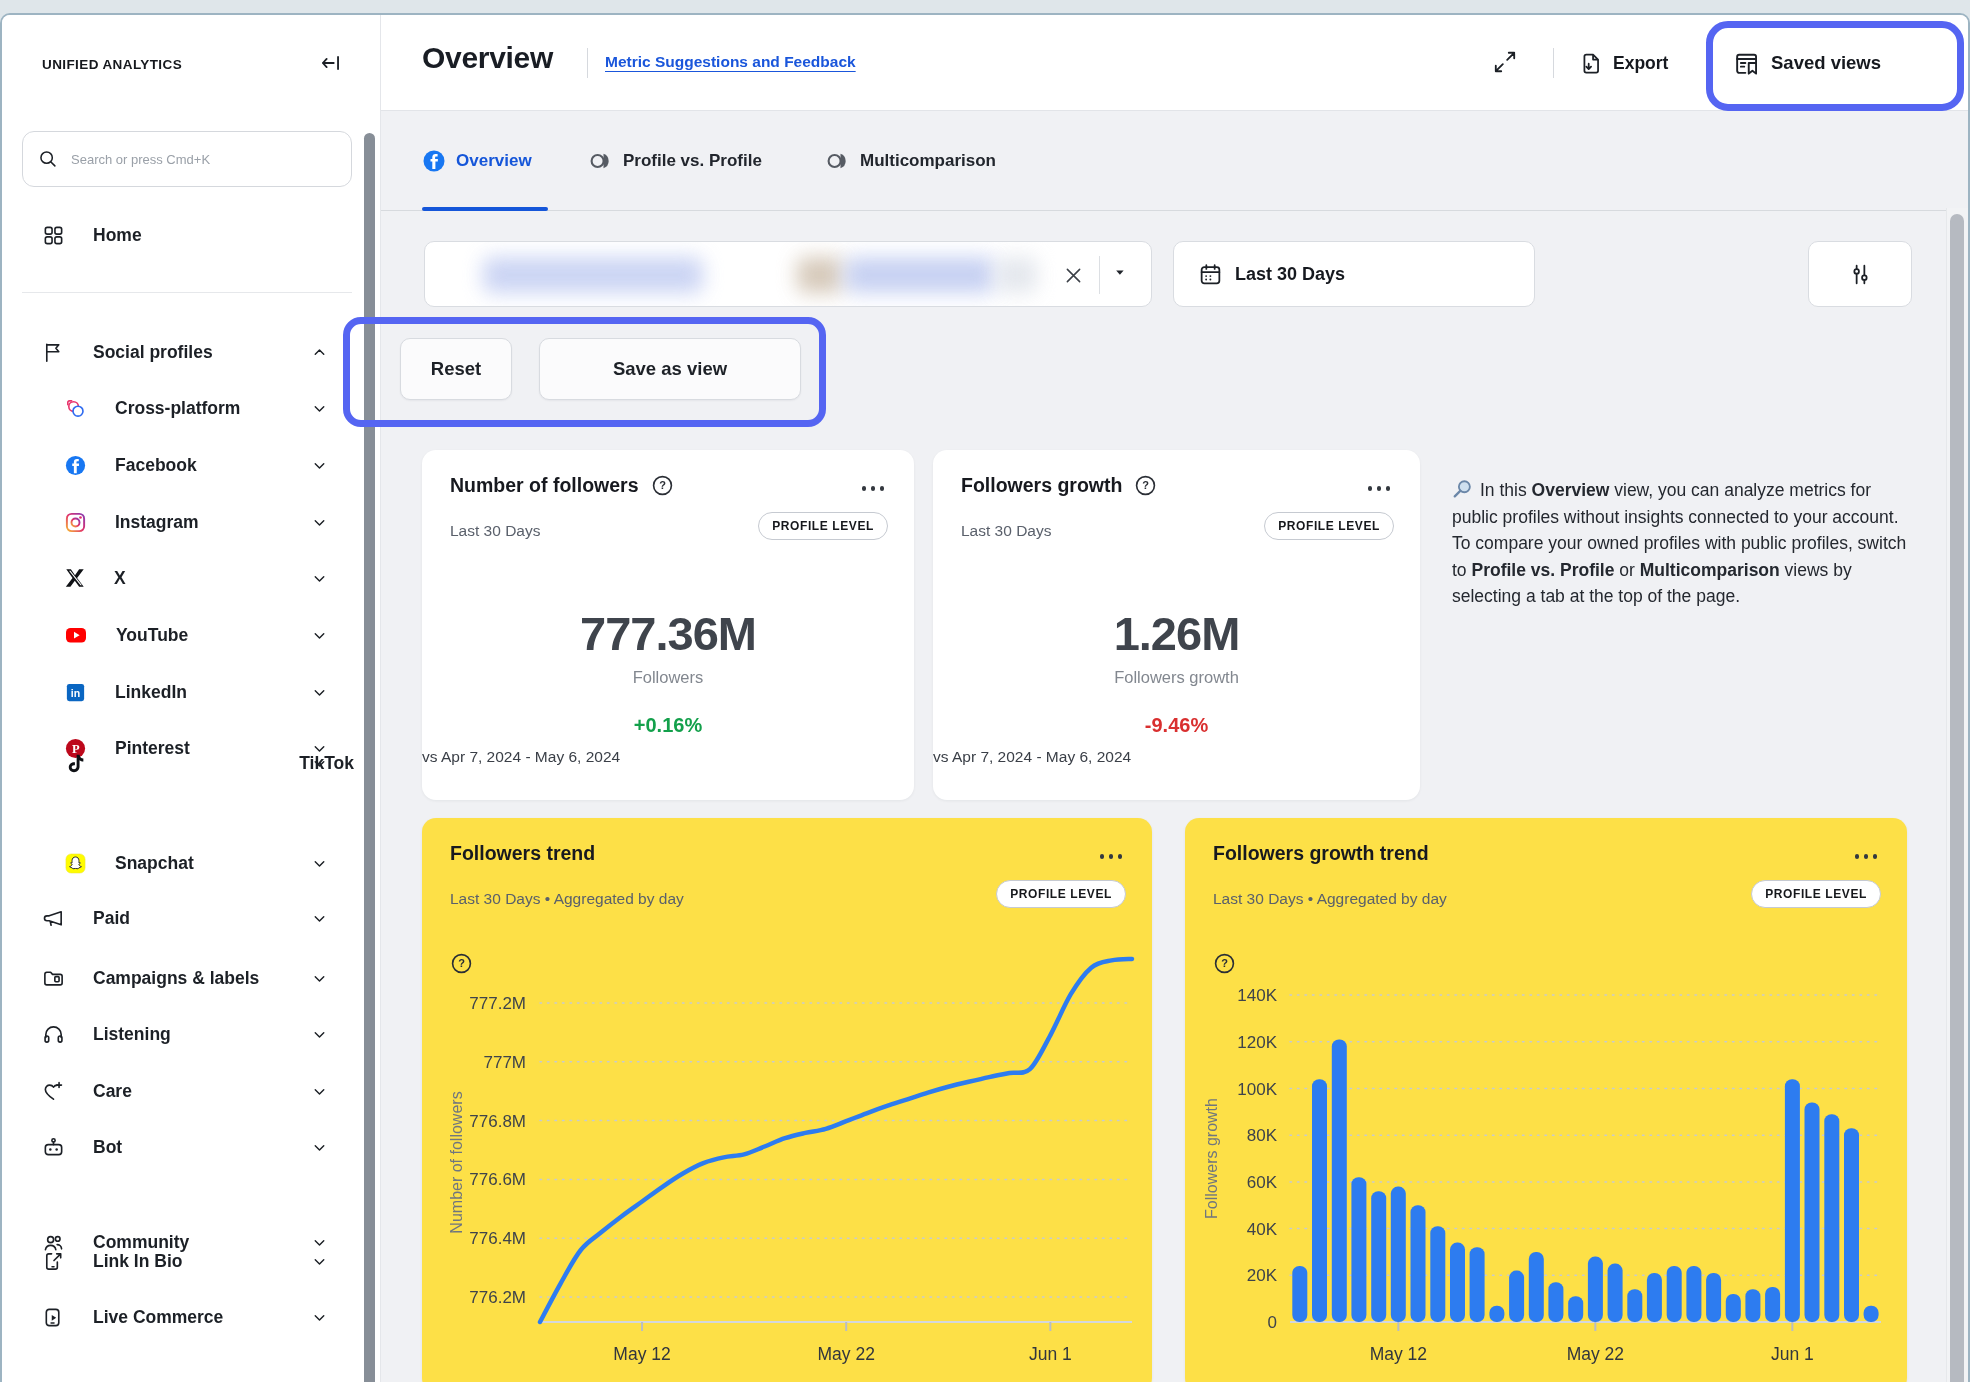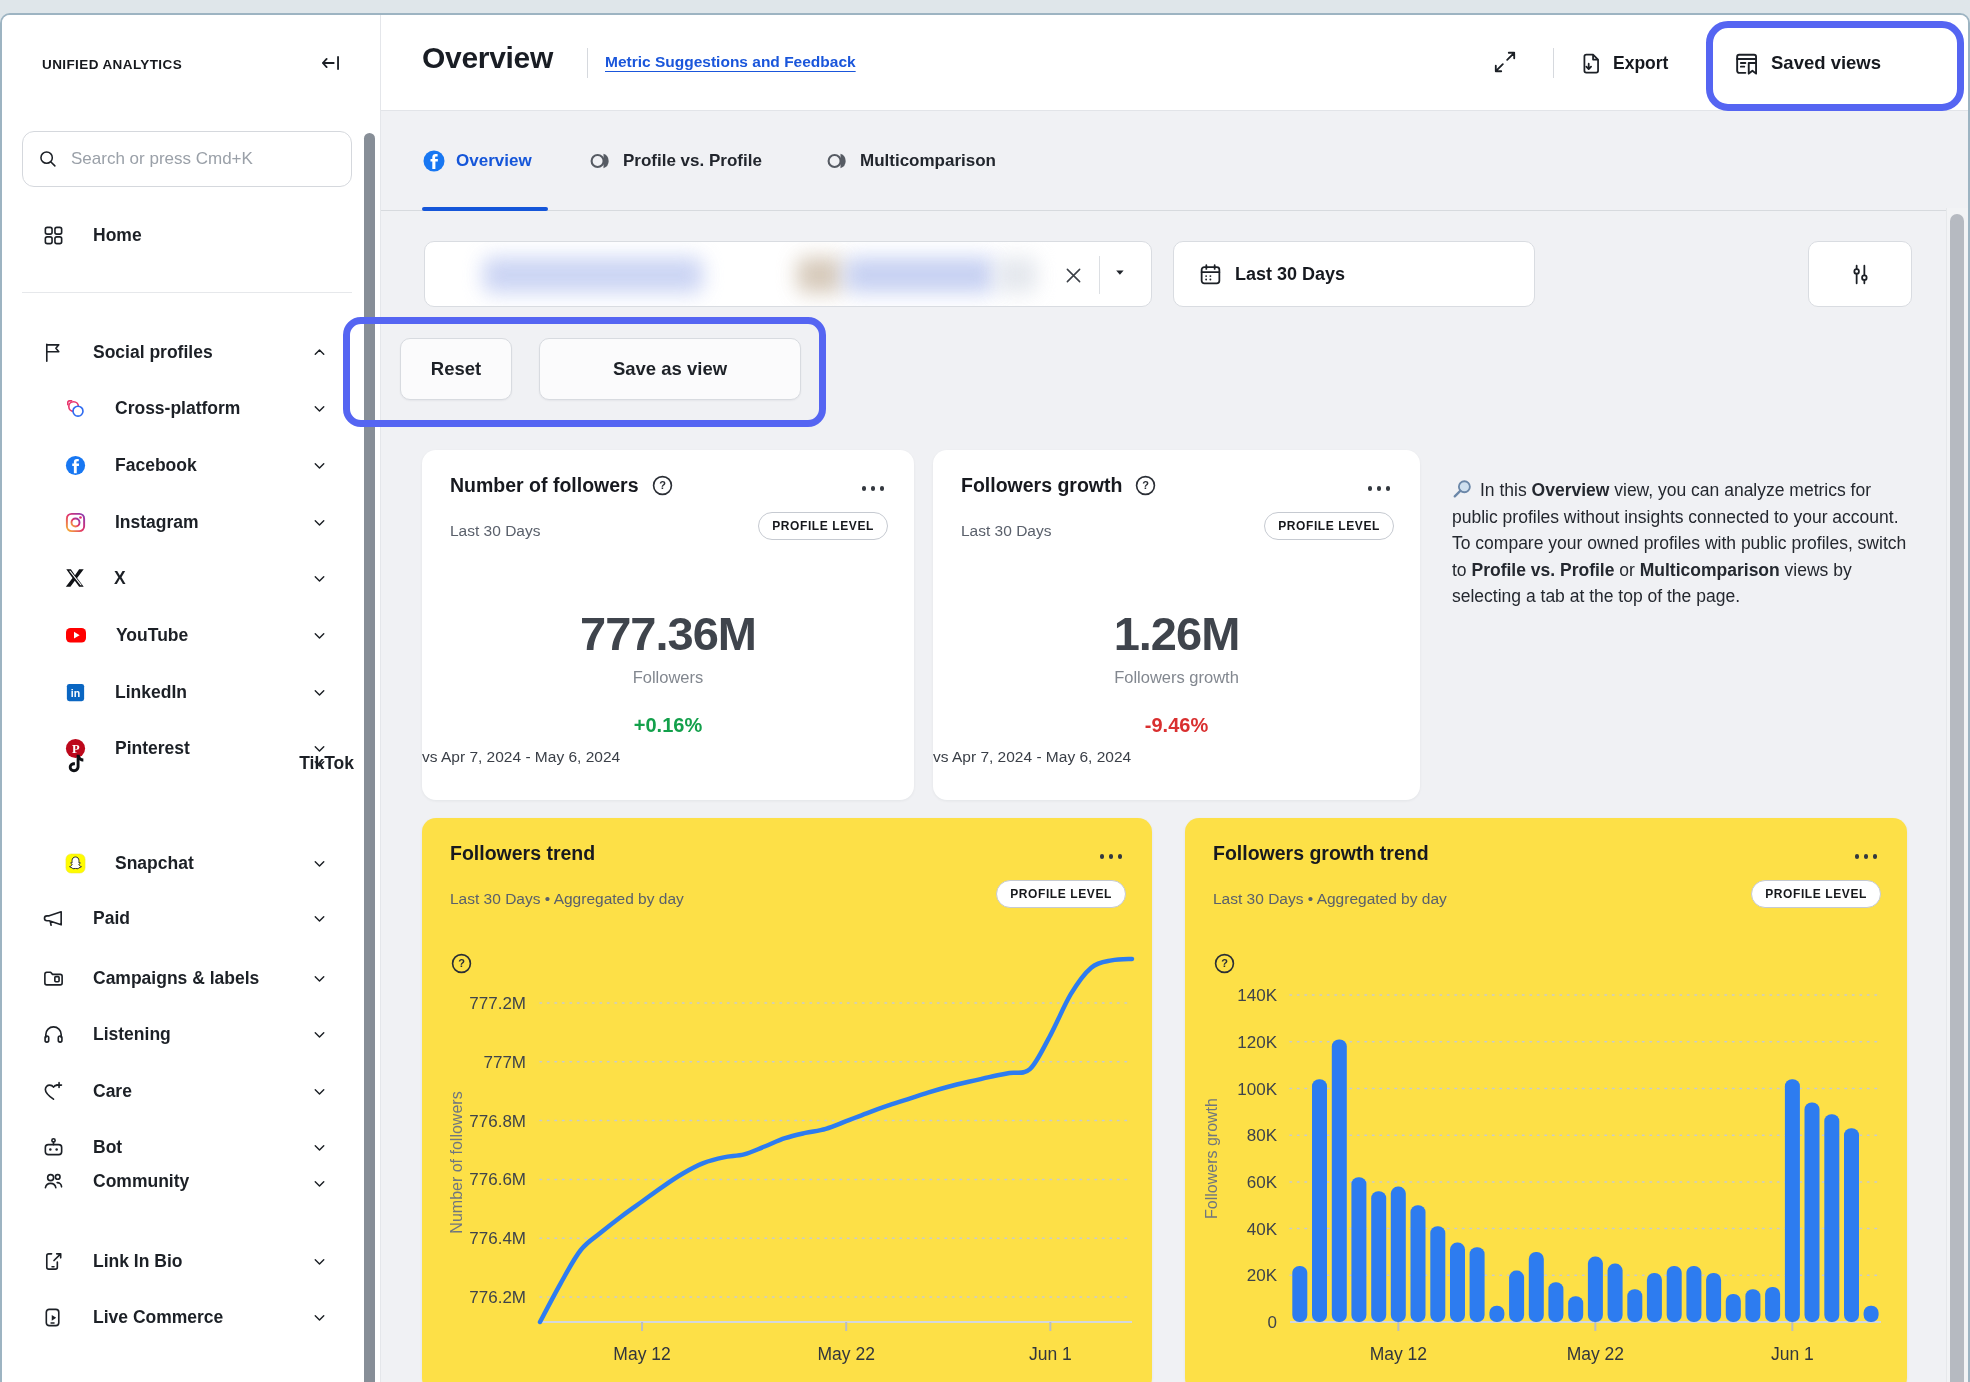--- a/index.html
+++ b/index.html
@@ -8,21 +8,21 @@
     position:relative;width:1970px;height:1382px;margin:13px auto;
     border:2px solid #9db4c2;border-radius:10px;overflow:hidden;
     background:#f0f1f4;
     font-family:"Liberation Sans","DejaVu Sans",sans-serif;color:#1d2127;
   }
   
   .sidebar{position:absolute;left:0;top:0;width:379px;height:100%;background:#fff;border-right:1px solid #e4e6ea;}
   .brand{position:absolute;left:40px;top:42px;font-size:13.5px;font-weight:bold;letter-spacing:.4px;color:#15181d;}
   .collapse-btn{position:absolute;left:314px;top:34px;width:30px;height:30px;border:none;background:none;cursor:pointer;padding:0;}
   .search{position:absolute;left:20px;top:116px;width:330px;height:56px;border:1.5px solid #d5d8dd;border-radius:12px;background:#fff;display:flex;align-items:center;padding:0 14px;gap:10px;}
-  .search input{border:none;outline:none;flex:1;font-size:17px;font-family:inherit;color:#30343b;background:transparent;min-width:0;}
+  .search input{border:none;outline:none;flex:1;font-size:13px;font-family:inherit;color:#30343b;background:transparent;min-width:0;}
   .search input::placeholder{color:#9aa0a8;}
   .nav-row{position:absolute;left:20px;width:332px;height:48px;display:flex;align-items:center;gap:28px;cursor:pointer;border-radius:10px;}
   .nav-row .lbl{font-size:17.5px;font-weight:bold;color:#1c2026;white-space:nowrap;}
   .nav-row.sub{padding-left:42px;}
   .nav-row .chev{position:absolute;right:26px;display:flex;}
   .nav-row{padding-left:20px;}
   .sb-divider{position:absolute;left:20px;top:277px;width:330px;height:1px;background:#e6e8eb;}
   .sb-scrollbar{position:absolute;left:362px;top:118px;width:11px;height:1258px;border-radius:8px;background:#878e97;}
   .ic{display:inline-flex;align-items:center;justify-content:center;flex:none;}
   
@@ -328,21 +328,21 @@
               <circle cx="15.3" cy="14.2" r="1.3" fill="#1c2026"></circle>
             </svg>
           </span>
           <span class="lbl">Bot</span>
           <span class="chev">
             <svg width="17" height="17" viewBox="0 0 24 24">
               <path d="M6 9.5 l6 6 6-6" stroke="#1c2026" stroke-width="2" fill="none" stroke-linecap="round" stroke-linejoin="round"></path>
             </svg>
           </span>
         </div>
-        <div class="nav-row" style="top: 1129px; align-items: flex-end;">
+        <div class="nav-row" style="top: 1203px;">
           <span class="ic">
             <svg width="23" height="23" viewBox="0 0 24 24">
               <circle cx="9" cy="9" r="3.1" stroke="#1c2026" stroke-width="1.7" fill="none" stroke-linecap="round" stroke-linejoin="round"></circle>
               <circle cx="16.4" cy="8.3" r="2.4" stroke="#1c2026" stroke-width="1.7" fill="none" stroke-linecap="round" stroke-linejoin="round"></circle>
               <path d="M3.6 19.5 a5.5 5.5 0 0 1 10.8 0" stroke="#1c2026" stroke-width="1.7" fill="none" stroke-linecap="round" stroke-linejoin="round"></path>
               <path d="M15.8 14.2 a4.6 4.6 0 0 1 4.6 4.4" stroke="#1c2026" stroke-width="1.7" fill="none" stroke-linecap="round" stroke-linejoin="round"></path>
             </svg>
           </span>
           <span class="lbl">Community</span>
           <span class="chev">

